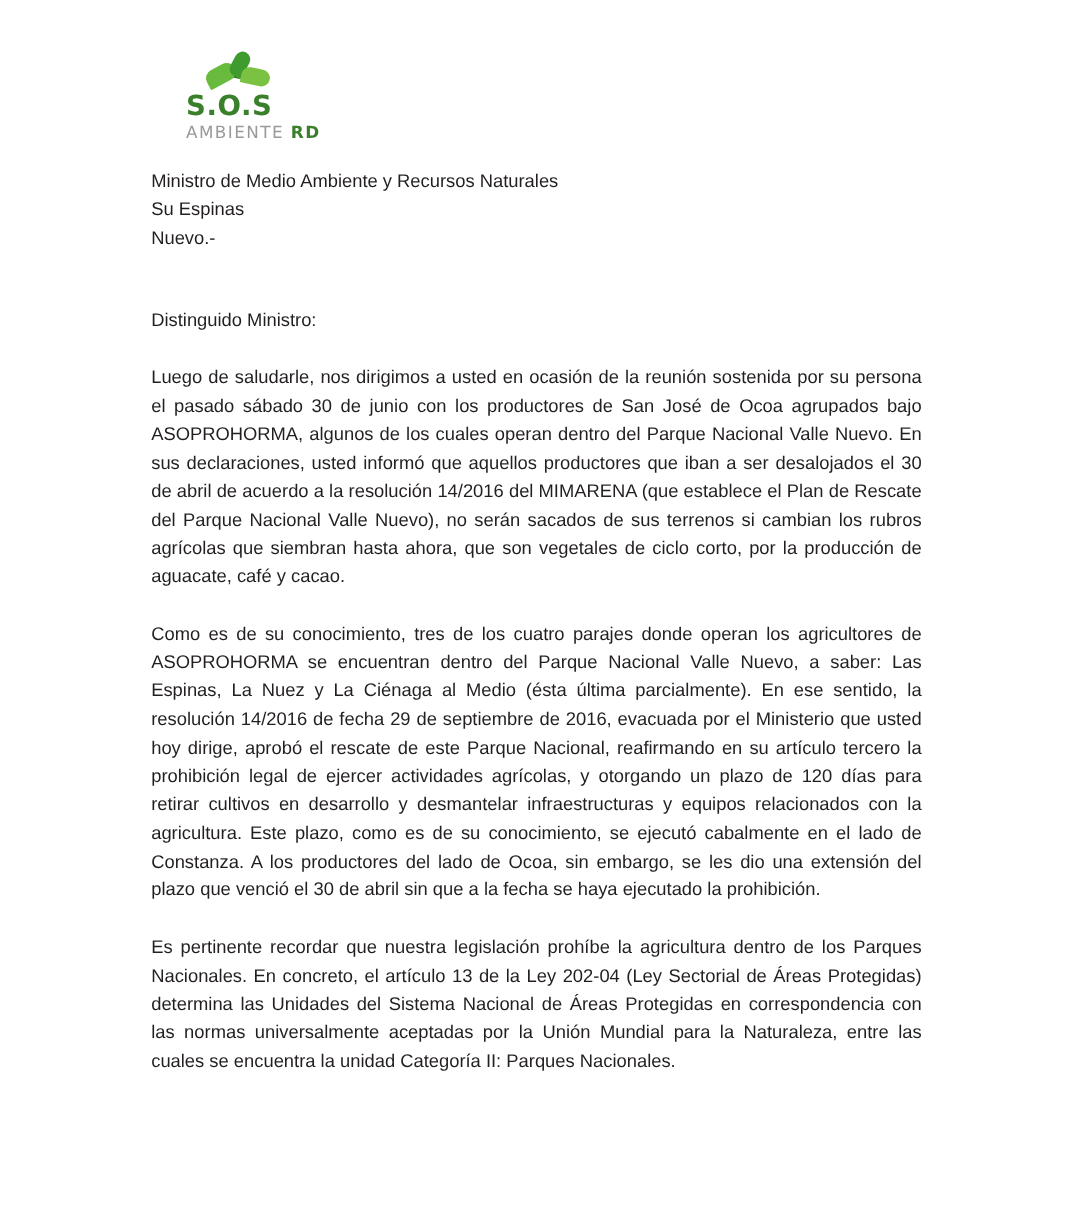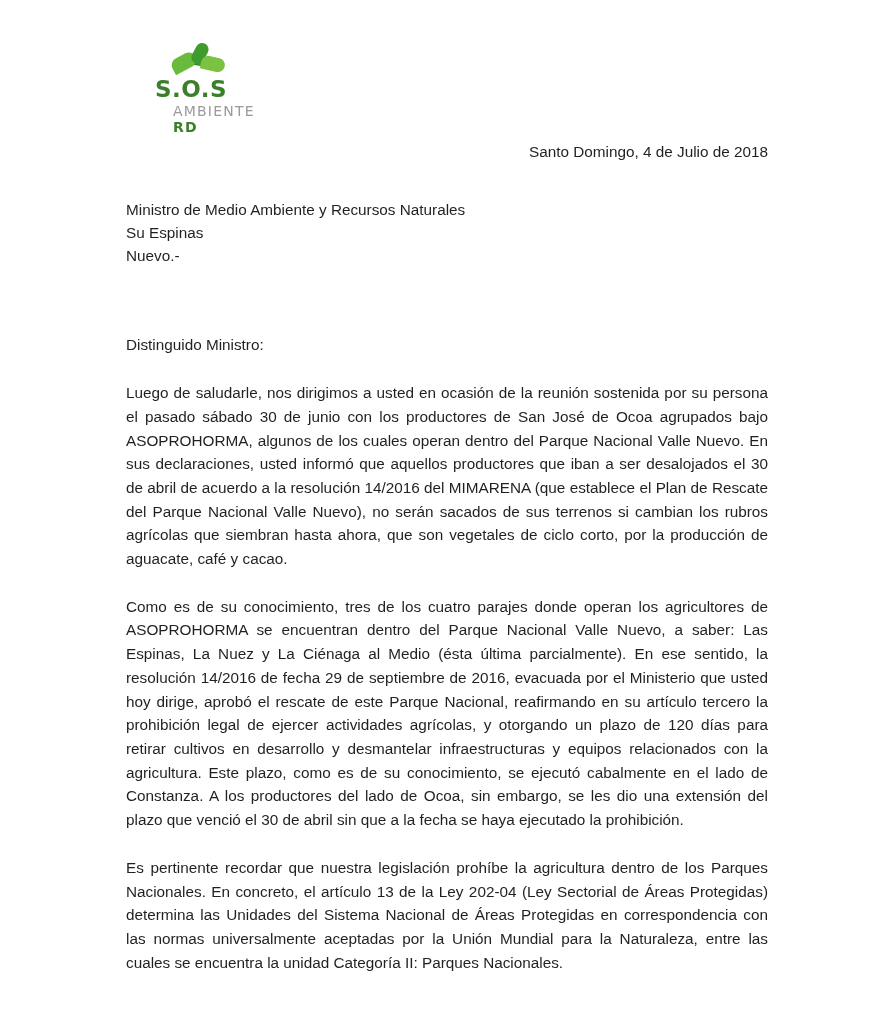--- a/index.html
+++ b/index.html
@@ -83,21 +83,20 @@
     color: #3a7f2a;
     line-height: 1.05;
     margin-top: 2px;
   }
   .logo-amb {
     font-family: "DejaVu Sans", sans-serif;
     font-size: 14px;
     letter-spacing: 1.2px;
     color: #9a9a9a;
     margin-top: 2px;
-    margin-left: 18px;
   }
   .logo-amb .rd {
     color: #3a7f2a;
     font-weight: bold;
   }
 
   
   .letter {
     position: absolute;
     left: 126px;
@@ -109,21 +108,21 @@
   }
   .date-line {
     text-align: right;
     margin-bottom: 34px;
   }
   .addressee p {
     margin: 0;
     line-height: 1.52;
   }
   .salutation {
-    margin-top: 66px;
+    margin-top: 46px;
     margin-bottom: 0;
   }
   .para {
     margin: 24px 0 0 0;
     text-align: justify;
     text-justify: inter-word;
     hyphens: none;
   }
 </style>
 </head>
@@ -140,21 +139,20 @@
     </div>
     <div class="logo-sos">S.O.S</div>
     <div class="logo-amb">
       <span>AMBIENTE</span>
       <span class="rd">RD</span>
     </div>
   </div>
 
   <div class="letter">
 
-    <div class="date-line">Santo Domingo, 4 de Julio de 2018</div>
 
     <div class="addressee">
       <p>Ministro de Medio Ambiente y Recursos Naturales</p>
       <p>Su Espinas</p>
       <p>Nuevo.-</p>
     </div>
 
     <p class="salutation">Distinguido Ministro:</p>
 
     <p class="para">Luego de saludarle, nos dirigimos a usted en ocasión de la reunión sostenida por su persona el pasado sábado 30 de junio con los productores de San José de Ocoa agrupados bajo ASOPROHORMA, algunos de los cuales operan dentro del Parque Nacional Valle Nuevo. En sus declaraciones, usted informó que aquellos productores que iban a ser desalojados el 30 de abril de acuerdo a la resolución 14/2016 del MIMARENA (que establece el Plan de Rescate del Parque Nacional Valle Nuevo), no serán sacados de sus terrenos si cambian los rubros agrícolas que siembran hasta ahora, que son vegetales de ciclo corto, por la producción de aguacate, café y cacao.</p>

